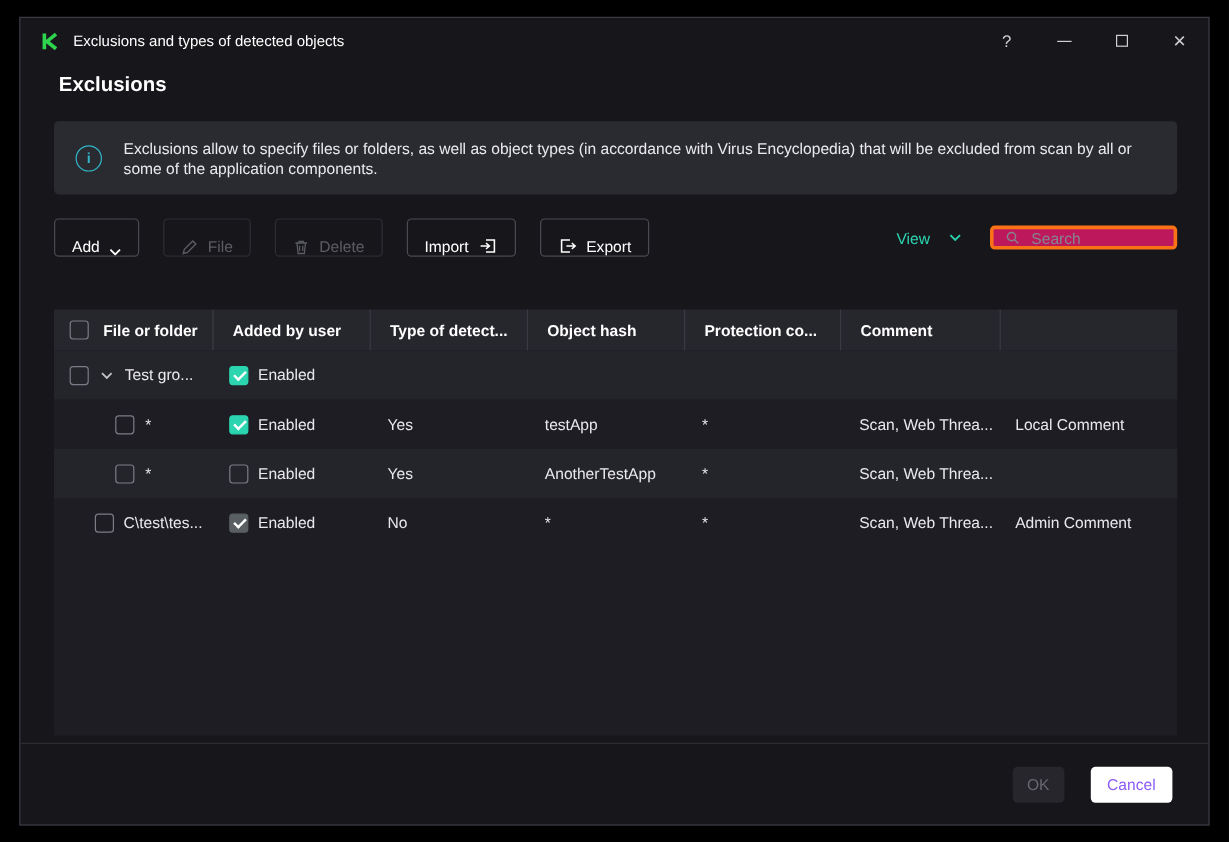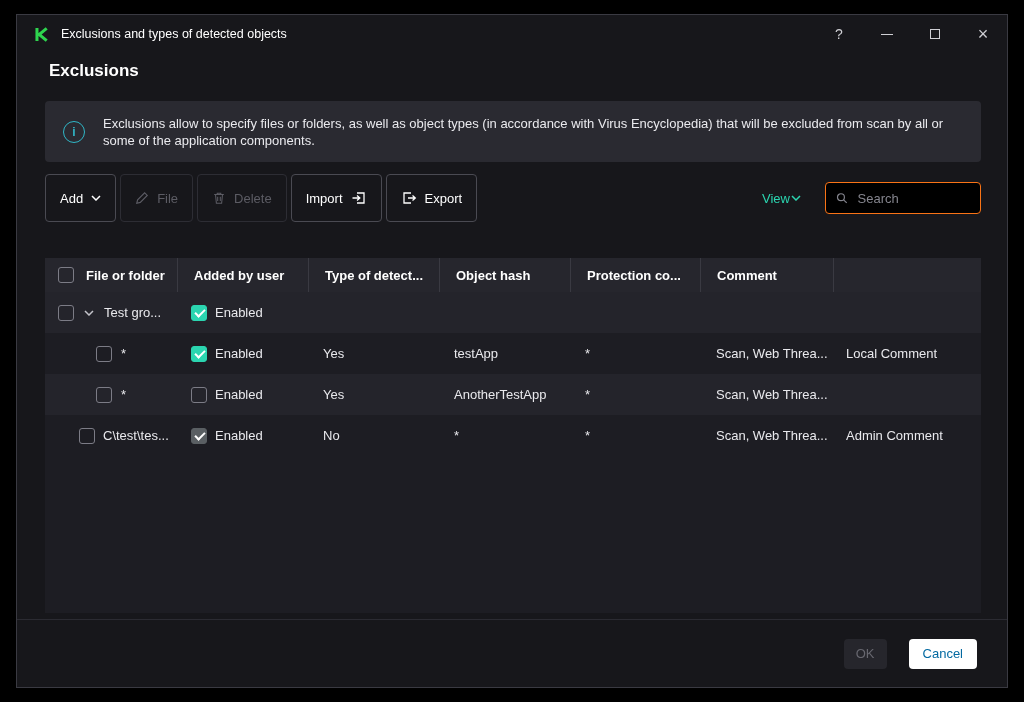--- a/index.html
+++ b/index.html
@@ -23,27 +23,27 @@
   
   .heading{position:absolute;left:32px;top:46px;font-size:17px;font-weight:bold;color:#fff;}
   
   .banner{position:absolute;left:28px;top:86px;width:936px;height:61px;background:#2a2a31;border-radius:4px;
           display:flex;align-items:center;padding:0 20px 0 18px;box-sizing:border-box;}
   .info-icon{width:20px;height:20px;border:1.5px solid #30b6c6;border-radius:50%;color:#30b6c6;
              display:flex;align-items:center;justify-content:center;font-size:12px;font-weight:700;flex:none;}
   .banner-text{margin-left:18px;font-size:13px;line-height:17px;color:#eaeaee;}
   
   .toolbar{position:absolute;left:28px;top:167px;width:936px;height:32px;display:flex;align-items:center;}
-  .btn{height:48px;box-sizing:border-box;border:1px solid #4a4a52;border-radius:4px;background:transparent;
-       color:#fff;font-size:13px;display:inline-flex;align-items:center;gap:8px;padding:0 14px;margin-right:4px;
+  .btn{height:32px;box-sizing:border-box;border:1px solid #4a4a52;border-radius:4px;background:transparent;
+       color:#fff;font-size:13px;display:inline-flex;align-items:flex-end;gap:8px;padding:0 14px;margin-right:20px;
        font-family:inherit;cursor:pointer;}
   .btn.disabled{border-color:#2d2d34;color:#5c5c64;cursor:default;}
   .btn svg{display:block;}
-  .view-link{margin-left:auto;margin-right:24px;color:#2bd5b0;font-size:13px;display:flex;align-items:center;gap:1px;cursor:pointer;}
-  .searchbox{width:156px;height:32px;box-sizing:border-box;border:1px solid #f97316;border-radius:4px;background:#000000;
+  .view-link{margin-left:auto;margin-right:24px;color:#2bd5b0;font-size:13px;display:flex;align-items:center;gap:16px;cursor:pointer;}
+  .searchbox{width:156px;height:20px;box-sizing:border-box;border:3px solid #f97316;border-radius:4px;background:#be185d;
              display:flex;align-items:center;padding:0 10px;}
   .searchbox input{background:transparent;border:none;outline:none;color:#e9e9ed;font-size:13px;width:100%;margin-left:8px;font-family:inherit;}
   .searchbox input::placeholder{color:#85858e;}
   
   .table{position:absolute;left:28px;top:224px;width:936px;height:355px;background:#1d1d23;margin-top:19px;}
   .thead{display:flex;height:34px;background:#26262d;}
   .th{display:flex;align-items:center;font-size:13px;font-weight:700;color:#fff;box-sizing:border-box;
       border-right:1px solid #3a3a42;padding-left:16px;overflow:hidden;white-space:nowrap;cursor:pointer;}
   .th:last-child{border-right:none;}
   .th.c0{padding-left:13px;gap:12px;}
@@ -63,21 +63,21 @@
   .checkbox.checked{background:#2bd5b0;border-color:#2bd5b0;}
   .checkbox.checked::after{content:"";position:absolute;left:2.5px;top:3.5px;width:8px;height:4px;
             border-left:2px solid #ffffff;border-bottom:2px solid #ffffff;transform:rotate(-45deg);}
   .checkbox.checked.dim{background:#5a5f63;border-color:#5a5f63;}
   .chev{display:flex;align-items:center;flex:none;}
   
   .footer{position:absolute;left:0;right:0;bottom:0;height:68px;border-top:1px solid #2b2b32;
           display:flex;align-items:center;justify-content:flex-end;gap:22px;padding-right:30px;box-sizing:border-box;}
   .ok-btn{height:30px;min-width:40px;background:#26262c;color:#686870;border:none;border-radius:4px;
           font-size:13px;padding:0 12px;font-family:inherit;}
-  .cancel-btn{height:30px;background:#ffffff;color:#0369a1;border:none;border-radius:4px;
+  .cancel-btn{height:30px;background:#ffffff;color:#8b5cf6;border:none;border-radius:4px;
           font-size:13px;padding:0 14px;font-family:inherit;cursor:pointer;}
 </style>
 </head>
 <body>
 
 <div class="window">
 
   <div class="titlebar">
     <svg class="logo" viewBox="0 0 18 18">
       <path d="M4.2 2v14 M14.5 2.5L6.5 9l8 6.5" stroke="#2ed44e" stroke-width="3.2" fill="none"></path>

